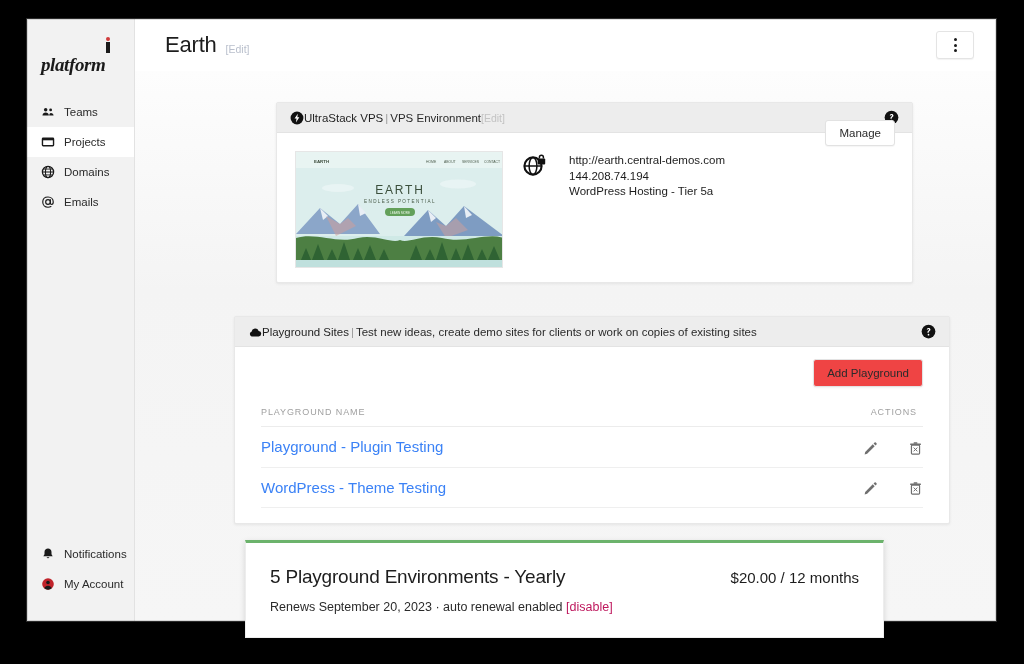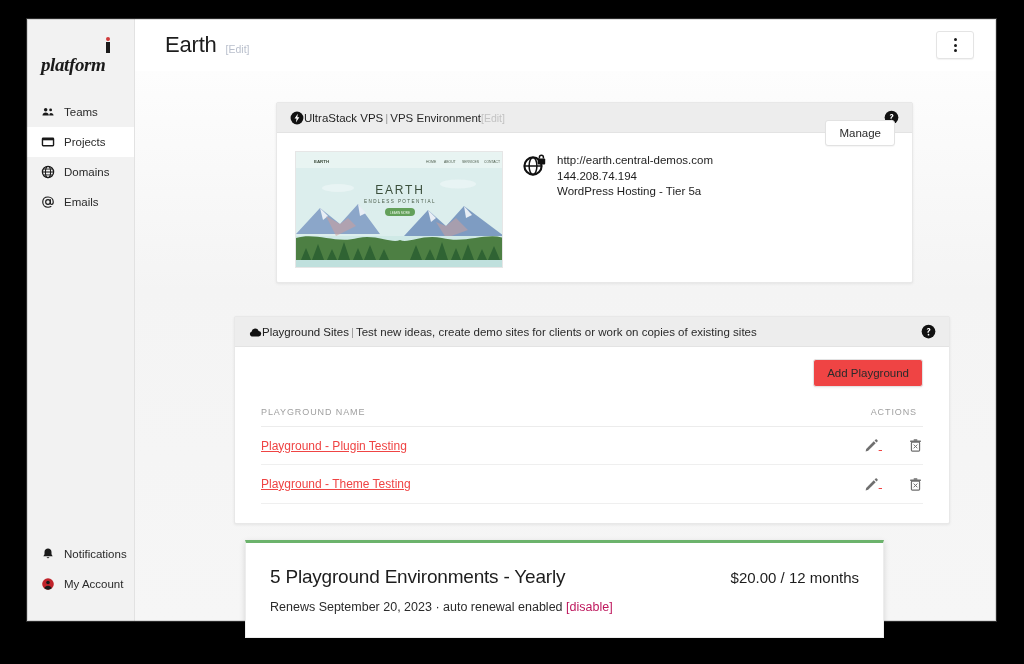--- a/index.html
+++ b/index.html
@@ -104,21 +104,21 @@
   .badge { width: 14px; height: 14px; flex: none; display:block; }
 
   
   #env-card { left: 141px; top: 31px; width: 637px; height: 181px; }
   #env-body { display: flex; padding: 18px; gap: 20px; }
   #thumb {
     width: 208px; height: 117px; flex: none; border: 1px solid #e6e6e6;
     background: #d7ecea; position: relative; overflow: hidden;
   }
   #site-info { padding-top: 2px; }
-  .site-row { display: flex; align-items: flex-start; gap: 10px; }
+  .site-row { display: flex; align-items: flex-start; gap: 22px; }
   .globe-lock { width: 24px; height: 22px; flex: none; margin-top: 1px; }
   .site-lines { font-size: 11.5px; line-height: 15.5px; color: #1d1d1d; }
   #manage-btn {
     position: absolute; right: 17px; top: 17px;
     border: 1px solid #e2e2e2; background: #fff; border-radius: 3px;
     font-size: 11.5px; color: #2b2b2b; padding: 6px 13px; cursor: pointer;
     box-shadow: 0 1px 1px rgba(0,0,0,.04); font-family: "Liberation Sans", sans-serif;
   }
 
   
@@ -130,23 +130,22 @@
     font-size: 11.5px; color: #2b2b2b; padding: 7px 13px; cursor: pointer;
     box-shadow: 0 1px 2px rgba(0,0,0,.05); font-family: "Liberation Sans", sans-serif;
   }
   table.pg { width: 100%; border-collapse: collapse; margin-top: 46px; }
   table.pg th {
     font-size: 9px; letter-spacing: .9px; color: #a0a0a0; font-weight: 400;
     text-align: left; padding: 0 0 9px; border-bottom: 1px solid #ececec;
   }
   table.pg th.actions { text-align: right; padding-right: 6px; }
   table.pg td {
-    font-size: 12px; color: #ef4444; padding: 11px 0;
+    font-size: 15px; color: #3b82f6; padding: 11px 0;
     border-bottom: 1px solid #efefef;
-    text-decoration: underline;
   }
   table.pg td.act { text-align: right; white-space: nowrap; }
   .row-ico { display: inline-block; width: 15px; height: 15px; margin-left: 26px; cursor: pointer; vertical-align: middle; }
 
   
   #sub-card {
     position: absolute; left: 245px; top: 540px; width: 639px; height: 98px;
     background: #fff; border: 1px solid #ededed; border-top: 3px solid #6cb36c;
     box-shadow: 0 2px 6px rgba(0,0,0,.14); z-index: 5;
   }
@@ -362,21 +361,21 @@
                     </svg>
                     <svg class="row-ico" viewBox="0 0 24 24">
                       <rect x="5.5" y="6.6" width="13" height="14.4" rx="1.4" fill="none" stroke="#6f6f6f" stroke-width="1.9"></rect>
                       <rect x="3.2" y="4" width="17.6" height="2.3" rx="1" fill="#6f6f6f"></rect>
                       <rect x="9" y="2" width="6" height="2.2" rx=".8" fill="#6f6f6f"></rect>
                       <path d="M9 10.5l6 6M15 10.5l-6 6" stroke="#6f6f6f" stroke-width="1.6"></path>
                     </svg>
                   </td>
                 </tr>
                 <tr>
-                  <td>Playground - Theme Testing</td>
+                  <td>WordPress - Theme Testing</td>
                   <td class="act">
                     <svg class="row-ico" viewBox="0 0 24 24">
                       <path d="M3.5 17.4 15.6 5.3l3.1 3.1L6.6 20.5l-4 .9z" fill="#6f6f6f"></path>
                       <path d="M16.9 4l1.6-1.6a1.4 1.4 0 0 1 2 0l1.1 1.1a1.4 1.4 0 0 1 0 2L20 7.1z" fill="#6f6f6f"></path>
                     </svg>
                     <svg class="row-ico" viewBox="0 0 24 24">
                       <rect x="5.5" y="6.6" width="13" height="14.4" rx="1.4" fill="none" stroke="#6f6f6f" stroke-width="1.9"></rect>
                       <rect x="3.2" y="4" width="17.6" height="2.3" rx="1" fill="#6f6f6f"></rect>
                       <rect x="9" y="2" width="6" height="2.2" rx=".8" fill="#6f6f6f"></rect>
                       <path d="M9 10.5l6 6M15 10.5l-6 6" stroke="#6f6f6f" stroke-width="1.6"></path>

